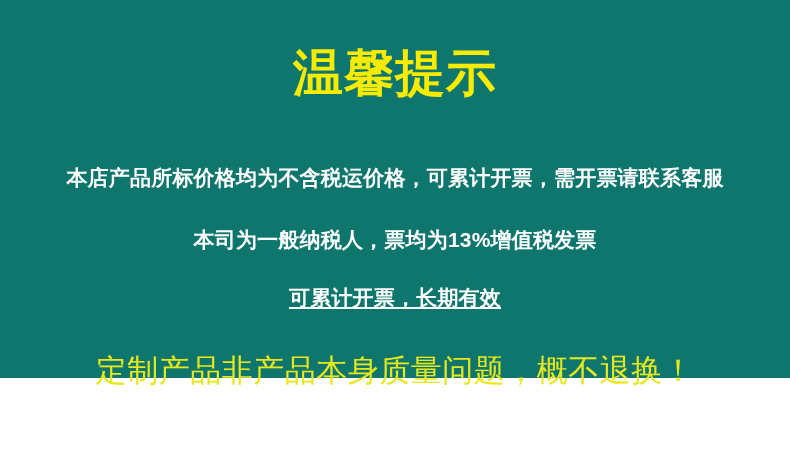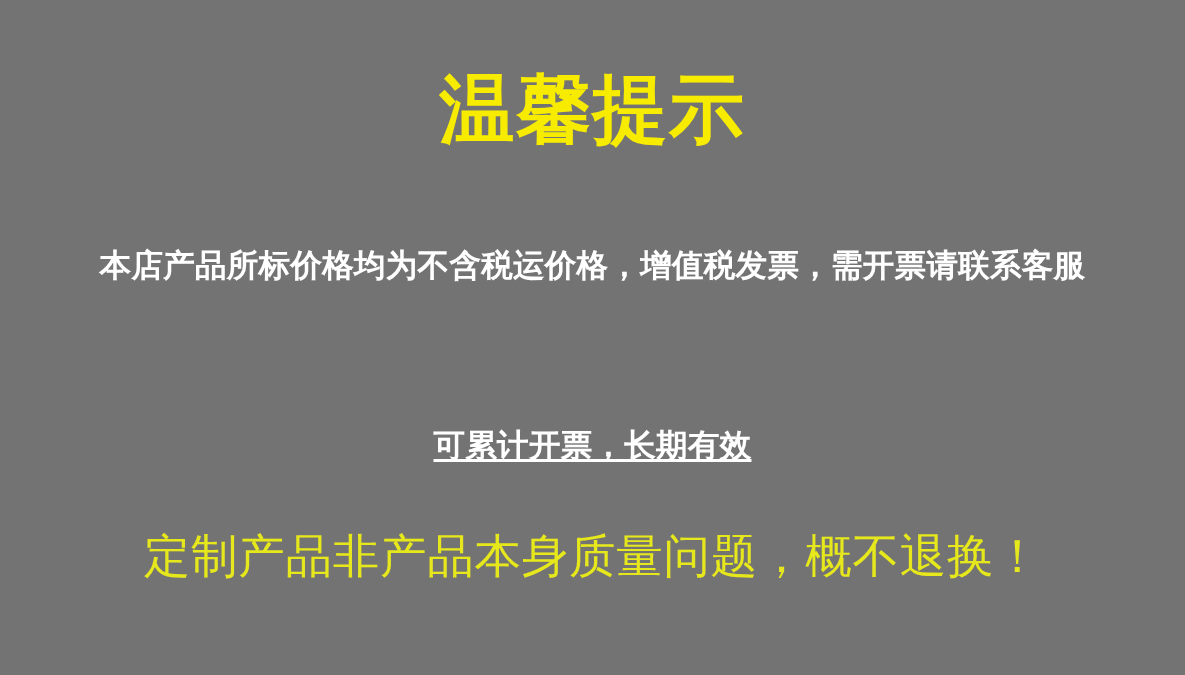--- a/index.html
+++ b/index.html
@@ -8,23 +8,23 @@
   }
   body {
     width: 790px;
     height: 450px;
     overflow: hidden;
     font-family: "Liberation Sans", "DejaVu Sans", sans-serif;
   }
   #notice-banner {
     position: relative;
     width: 790px;
-    height: 450px;
+    height: 378px;
     box-sizing: border-box;
-    background: #737373;
+    background: #0f766e;
     display: block;
   }
   .heading {
     position: absolute;
     left: 0;
     right: 0;
     top: 44px;
     text-align: center;
     font-size: 50px;
     line-height: 58px;
@@ -62,20 +62,21 @@
     letter-spacing: 0.5px;
   }
 </style>
 </head>
 <body>
 
 <div id="notice-banner">
 
   <div class="heading">温馨提示</div>
 
-  <div class="body-line line-1">本店产品所标价格均为不含税运价格，增值税发票，需开票请联系客服</div>
+  <div class="body-line line-1">本店产品所标价格均为不含税运价格，可累计开票，需开票请联系客服</div>
 
+  <div class="body-line line-2">本司为一般纳税人，票均为13%增值税发票</div>
 
   <div class="body-line line-3">可累计开票，长期有效</div>
 
   <div class="highlight-line">定制产品非产品本身质量问题，概不退换！</div>
 
 </div>
 
 </body></html>

